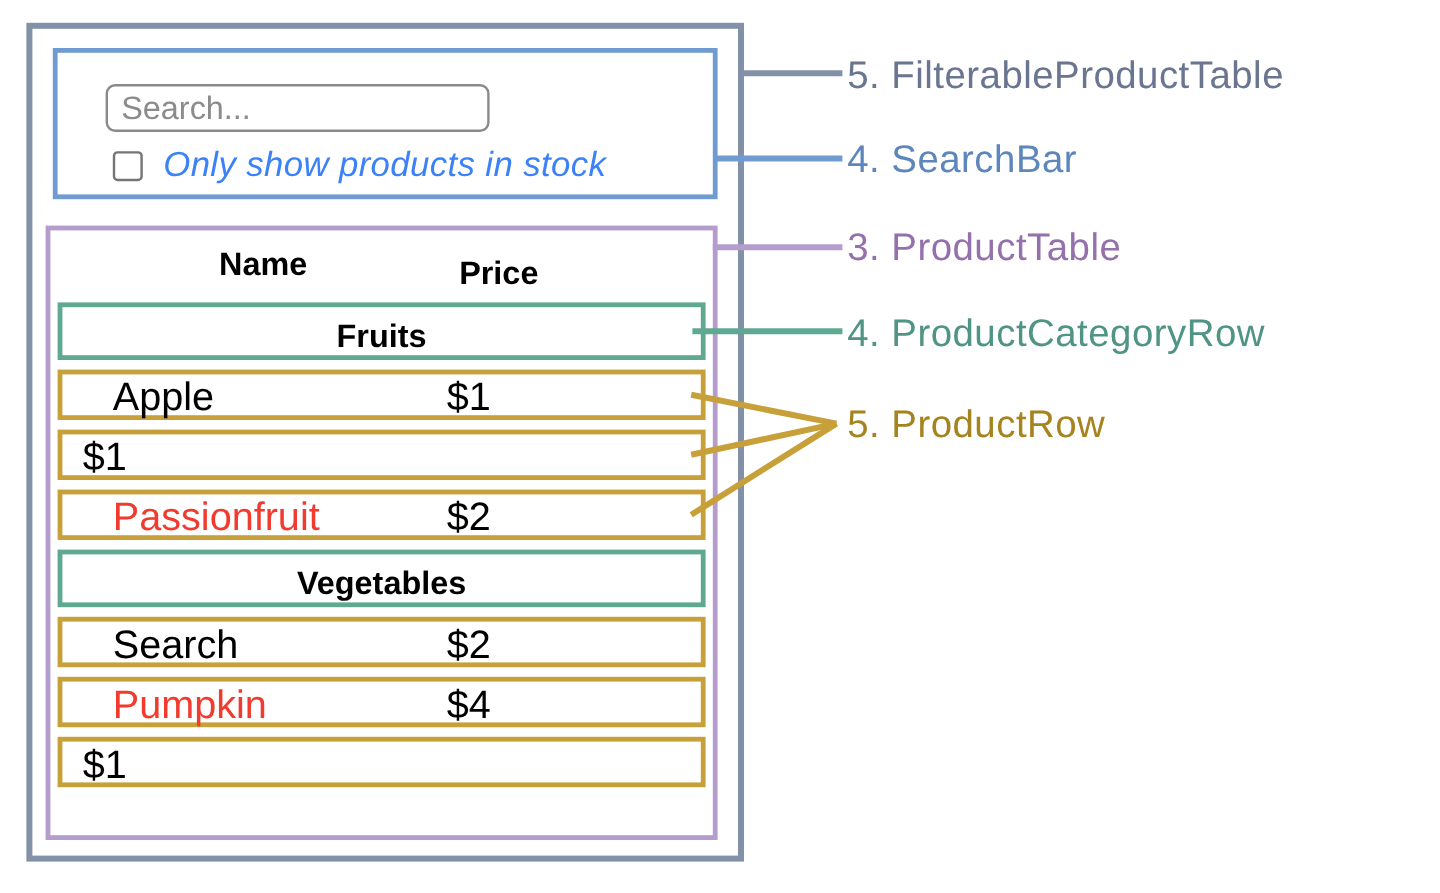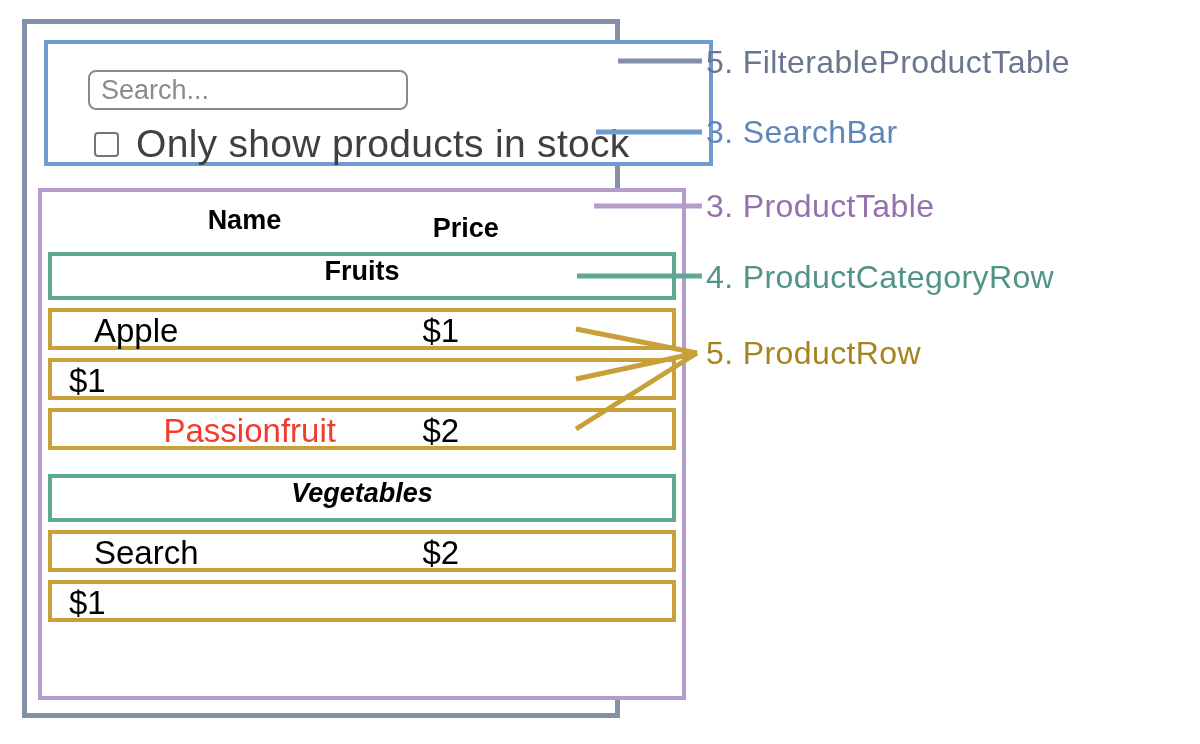--- a/index.html
+++ b/index.html
@@ -1,44 +1,44 @@
 <!DOCTYPE html>
 <html style="--slate-border: #8290a8; --slate-text: #6a7590; --blue-border: #6f9bd1; --blue-text: #5d87bb; --purple-border: #b49ccc; --purple-text: #9471ad; --teal-border: #5fa892; --teal-text: #4f9484; --gold-border: #c7a03a; --gold-text: #a5831f; --red-text: #f23b2f;"><head>
 <meta charset="utf-8">
 <style>
   html,body{margin:0;padding:0;background:#fff;}
   body{font-family:"Liberation Sans",sans-serif;}
   .stage{position:relative;width:1200px;height:744px;overflow:hidden;background:#fff;}
 
   .box{position:absolute;box-sizing:border-box;background:#fff;}
   #outer-box{left:22px;top:19px;width:598px;height:699px;border:5px solid var(--slate-border);}
-  #search-box{left:44px;top:40px;width:669px;height:126px;border:4px solid var(--blue-border);}
+  #search-box{left:44px;top:40px;width:554px;height:126px;border:4px solid var(--blue-border);}
   #search-box .search-input{position:absolute;left:40px;top:26px;width:320px;height:40px;box-sizing:border-box;
     border:2px solid #8a8a8a;border-radius:8px;font-size:27px;padding:0 11px;color:#444;
     font-family:"Liberation Sans",sans-serif;outline:none;background:#fff;}
   .search-input::placeholder{color:#8b8b8b;opacity:1;}
   .cbrow{position:absolute;left:46px;top:78px;display:flex;align-items:center;gap:17px;}
   .cbrow input{appearance:none;-webkit-appearance:none;width:25px;height:25px;border:2px solid #757575;
     border-radius:4px;margin:0;background:#fff;flex:0 0 auto;}
-  .cbrow .cb-label{font-size:39px;color:#404040;letter-spacing:0.3px;white-space:nowrap;}
+  .cbrow .cb-label{font-size:29px;color:#3b82f6;letter-spacing:0.3px;white-space:nowrap;font-style:italic;}
 
-  #product-box{left:38px;top:188px;width:648px;height:512px;border:4px solid var(--purple-border);}
+  #product-box{left:38px;top:188px;width:560px;height:512px;border:4px solid var(--purple-border);}
   .hdr{height:56px;display:grid;grid-template-columns:57% 43%;align-items:center;font-weight:bold;font-size:27px;color:#000;}
   .hdr .h-name{text-align:center;padding-left:40px;}
   .hdr .h-price{padding-left:26px;margin-top:16px;}
   .row{box-sizing:border-box;margin:0 6px 8px 6px;background:#fff;}
-  .cat-row{height:48px;border:4px solid var(--teal-border);display:flex;align-items:flex-start;justify-content:center;
+  .cat-row{height:48px;border:4px solid var(--teal-border);display:flex;align-items:flex-end;justify-content:center;
     font-weight:bold;font-size:27px;color:#000;}
   .cat-row.first{margin-top:4px;}
-  .cat-row.spaced{margin-top:24px;font-style:italic;}
+  .cat-row.spaced{margin-top:8px;}
   .prod-row{height:42px;border:4px solid var(--gold-border);display:grid;grid-template-columns:57% 43%;
     align-items:center;font-size:33px;color:#000;}
   .prod-row .p-name{padding-left:42px;white-space:nowrap;}
   .prod-row .p-price{padding-left:17px;white-space:nowrap;}
-  .prod-row .p-name.red{color:var(--red-text);text-align:center;}
+  .prod-row .p-name.red{color:var(--red-text);}
 
   #lines{position:absolute;left:0;top:0;z-index:5;pointer-events:none;}
 
   .legend-label{position:absolute;left:706px;height:44px;line-height:44px;font-size:32px;font-weight:500;
     letter-spacing:0.4px;white-space:nowrap;z-index:6;}
   #lbl1{top:40px;color:var(--slate-text);}
   #lbl2{top:110px;color:var(--blue-text);}
   #lbl3{top:184px;color:var(--purple-text);}
   #lbl4{top:255px;color:var(--teal-text);}
   #lbl5{top:331px;color:var(--gold-text);}
@@ -84,35 +84,39 @@
 
   <div class="row cat-row spaced">
     <span class="c-name">Vegetables</span>
   </div>
 
   <div class="row prod-row">
     <span class="p-name">Search</span>
     <span class="p-price">$2</span>
   </div>
 
+  <div class="row prod-row">
+    <span class="p-name red">Pumpkin</span>
+    <span class="p-price">$4</span>
+  </div>
 
   <div class="row prod-row">
     <span class="p-price">$1</span>
   </div>
 </div>
   </div>
 
   <svg id="lines" width="1200" height="744">
     <line x1="618" y1="61" x2="702" y2="61" stroke-width="5" style="stroke:var(--slate-border)"></line>
     <line x1="596" y1="132" x2="702" y2="132" stroke-width="5" style="stroke:var(--blue-border)"></line>
     <line x1="594" y1="206" x2="702" y2="206" stroke-width="5" style="stroke:var(--purple-border)"></line>
     <line x1="577" y1="276" x2="702" y2="276" stroke-width="5" style="stroke:var(--teal-border)"></line>
     <line x1="576" y1="329" x2="697" y2="353" stroke-width="5" style="stroke:var(--gold-border)"></line>
     <line x1="576" y1="379" x2="697" y2="353" stroke-width="5" style="stroke:var(--gold-border)"></line>
     <line x1="576" y1="429" x2="697" y2="353" stroke-width="5" style="stroke:var(--gold-border)"></line>
   </svg>
 
   <div class="legend-label" id="lbl1">5. FilterableProductTable</div>
-  <div class="legend-label" id="lbl2">3. SearchBar</div>
+  <div class="legend-label" id="lbl2">4. SearchBar</div>
   <div class="legend-label" id="lbl3">3. ProductTable</div>
   <div class="legend-label" id="lbl4">4. ProductCategoryRow</div>
   <div class="legend-label" id="lbl5">5. ProductRow</div>
 </div>
 
 </body></html>

